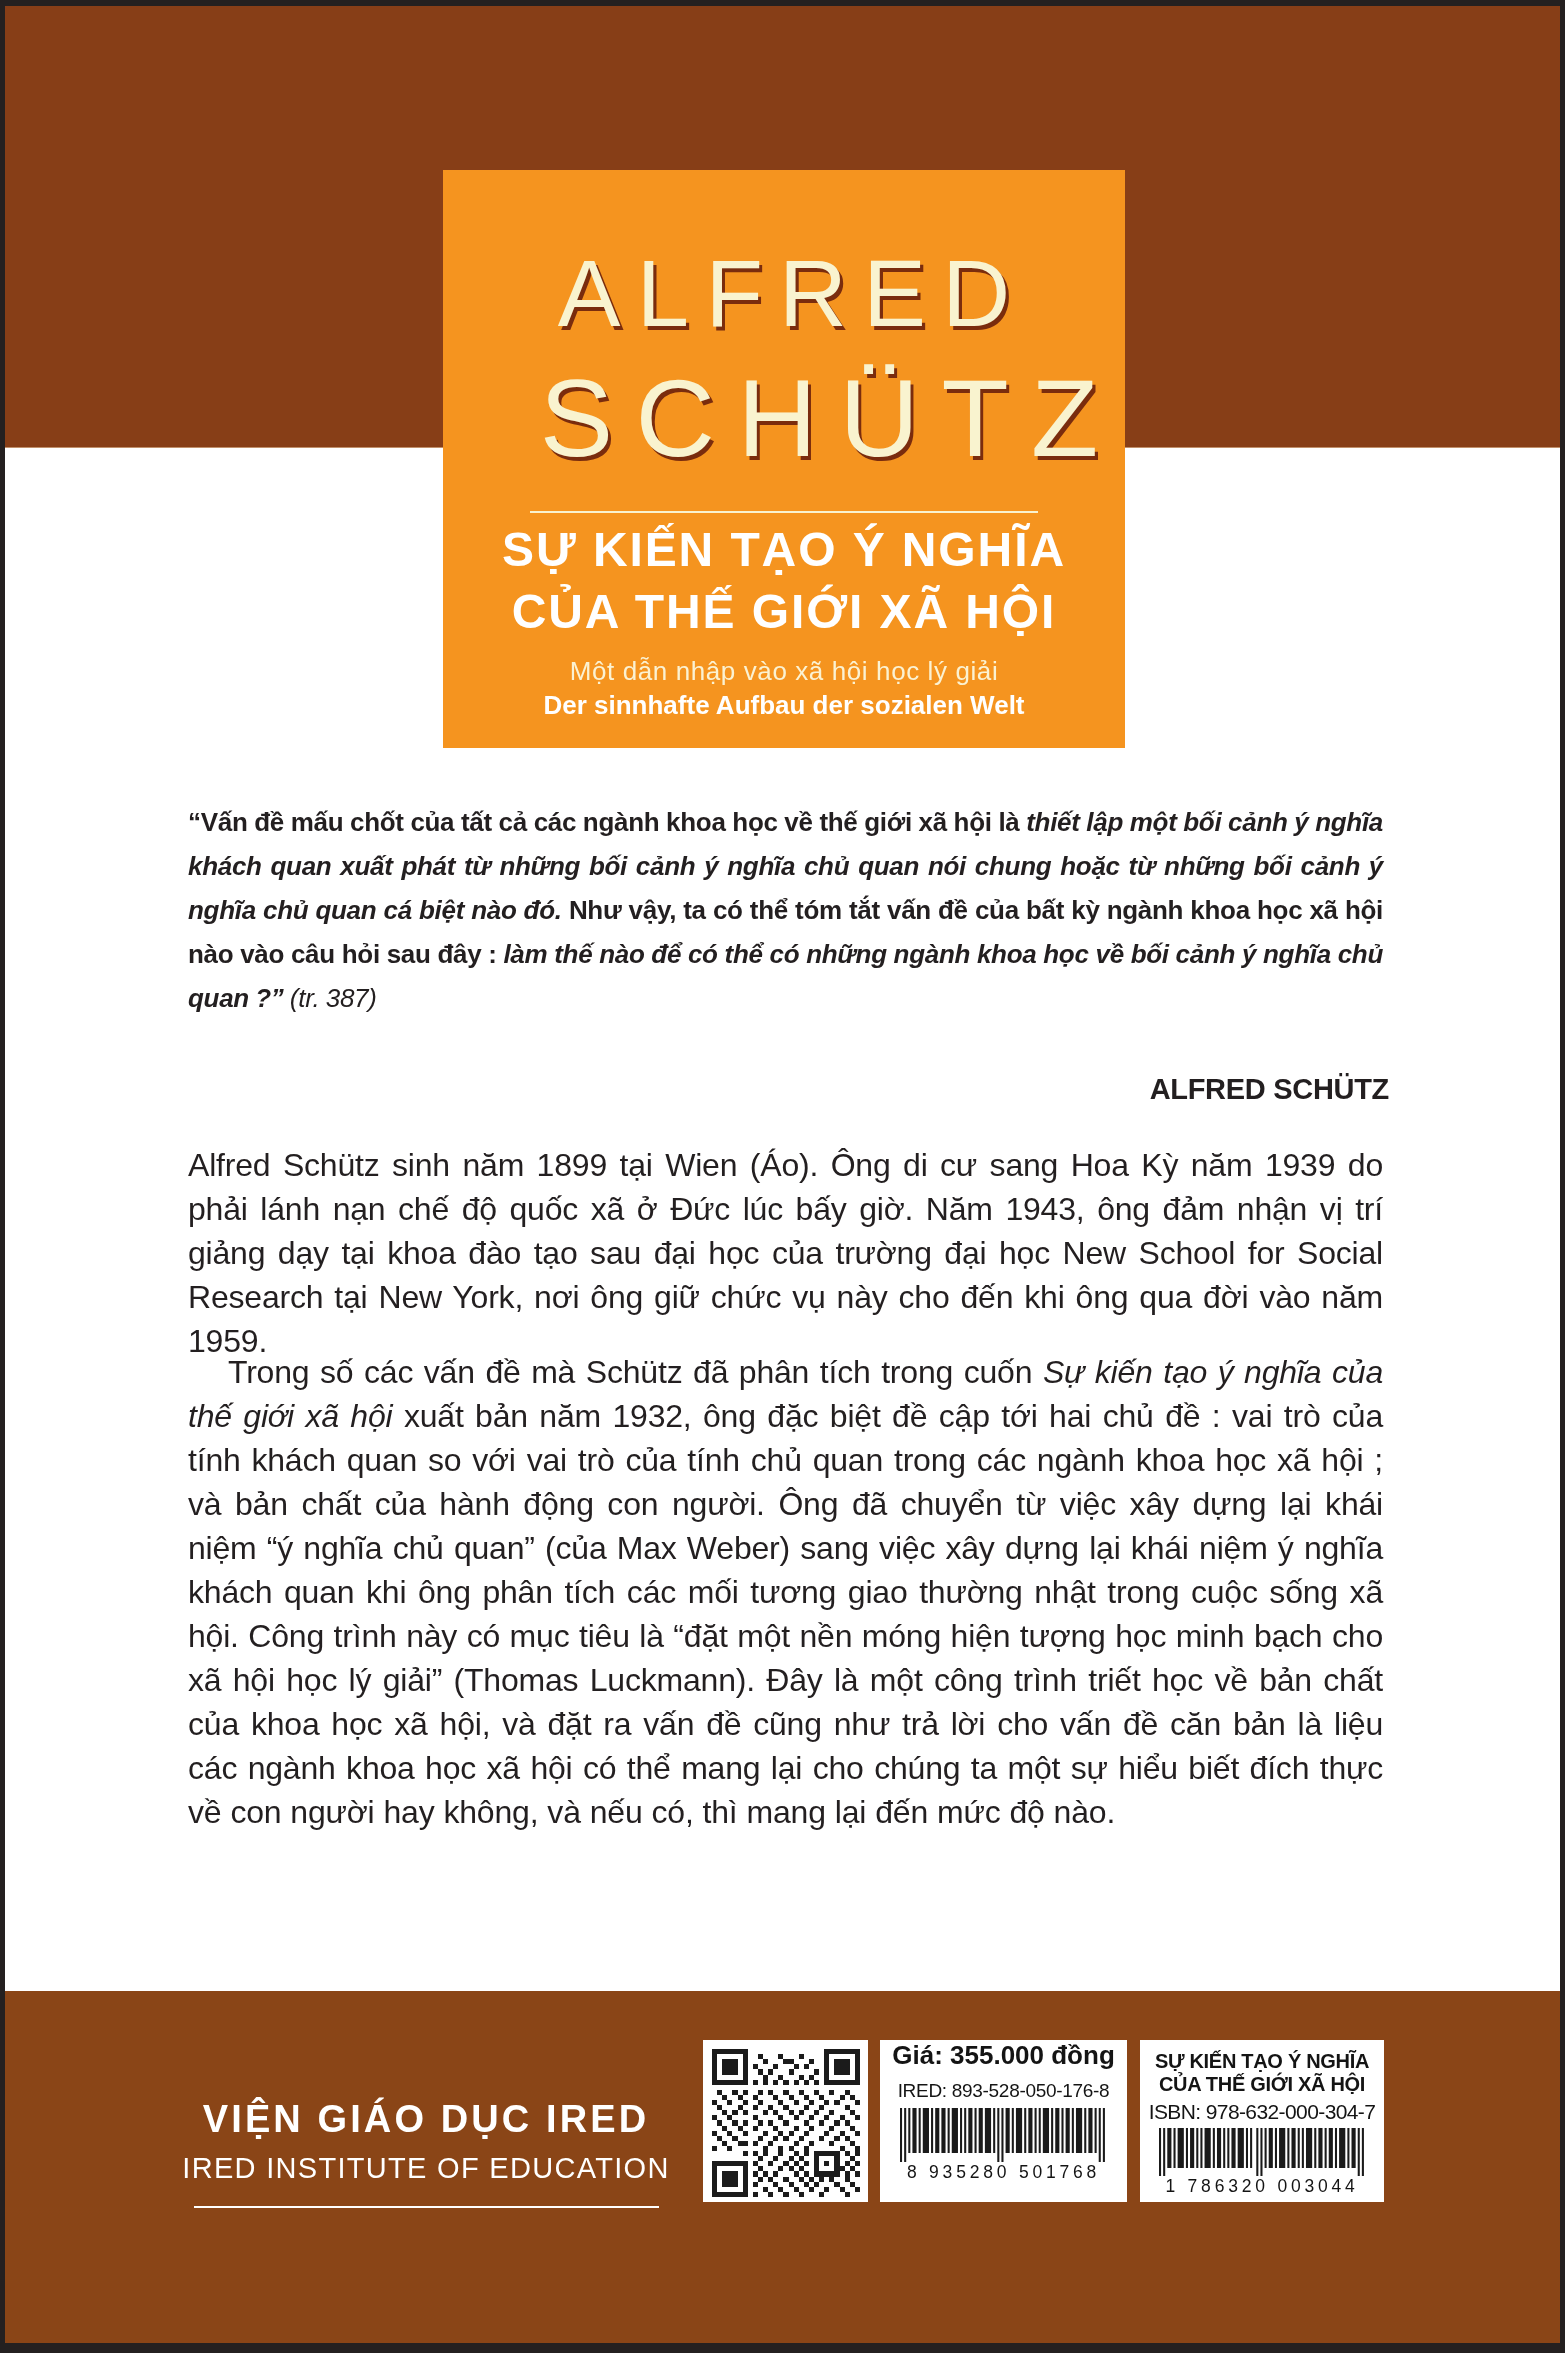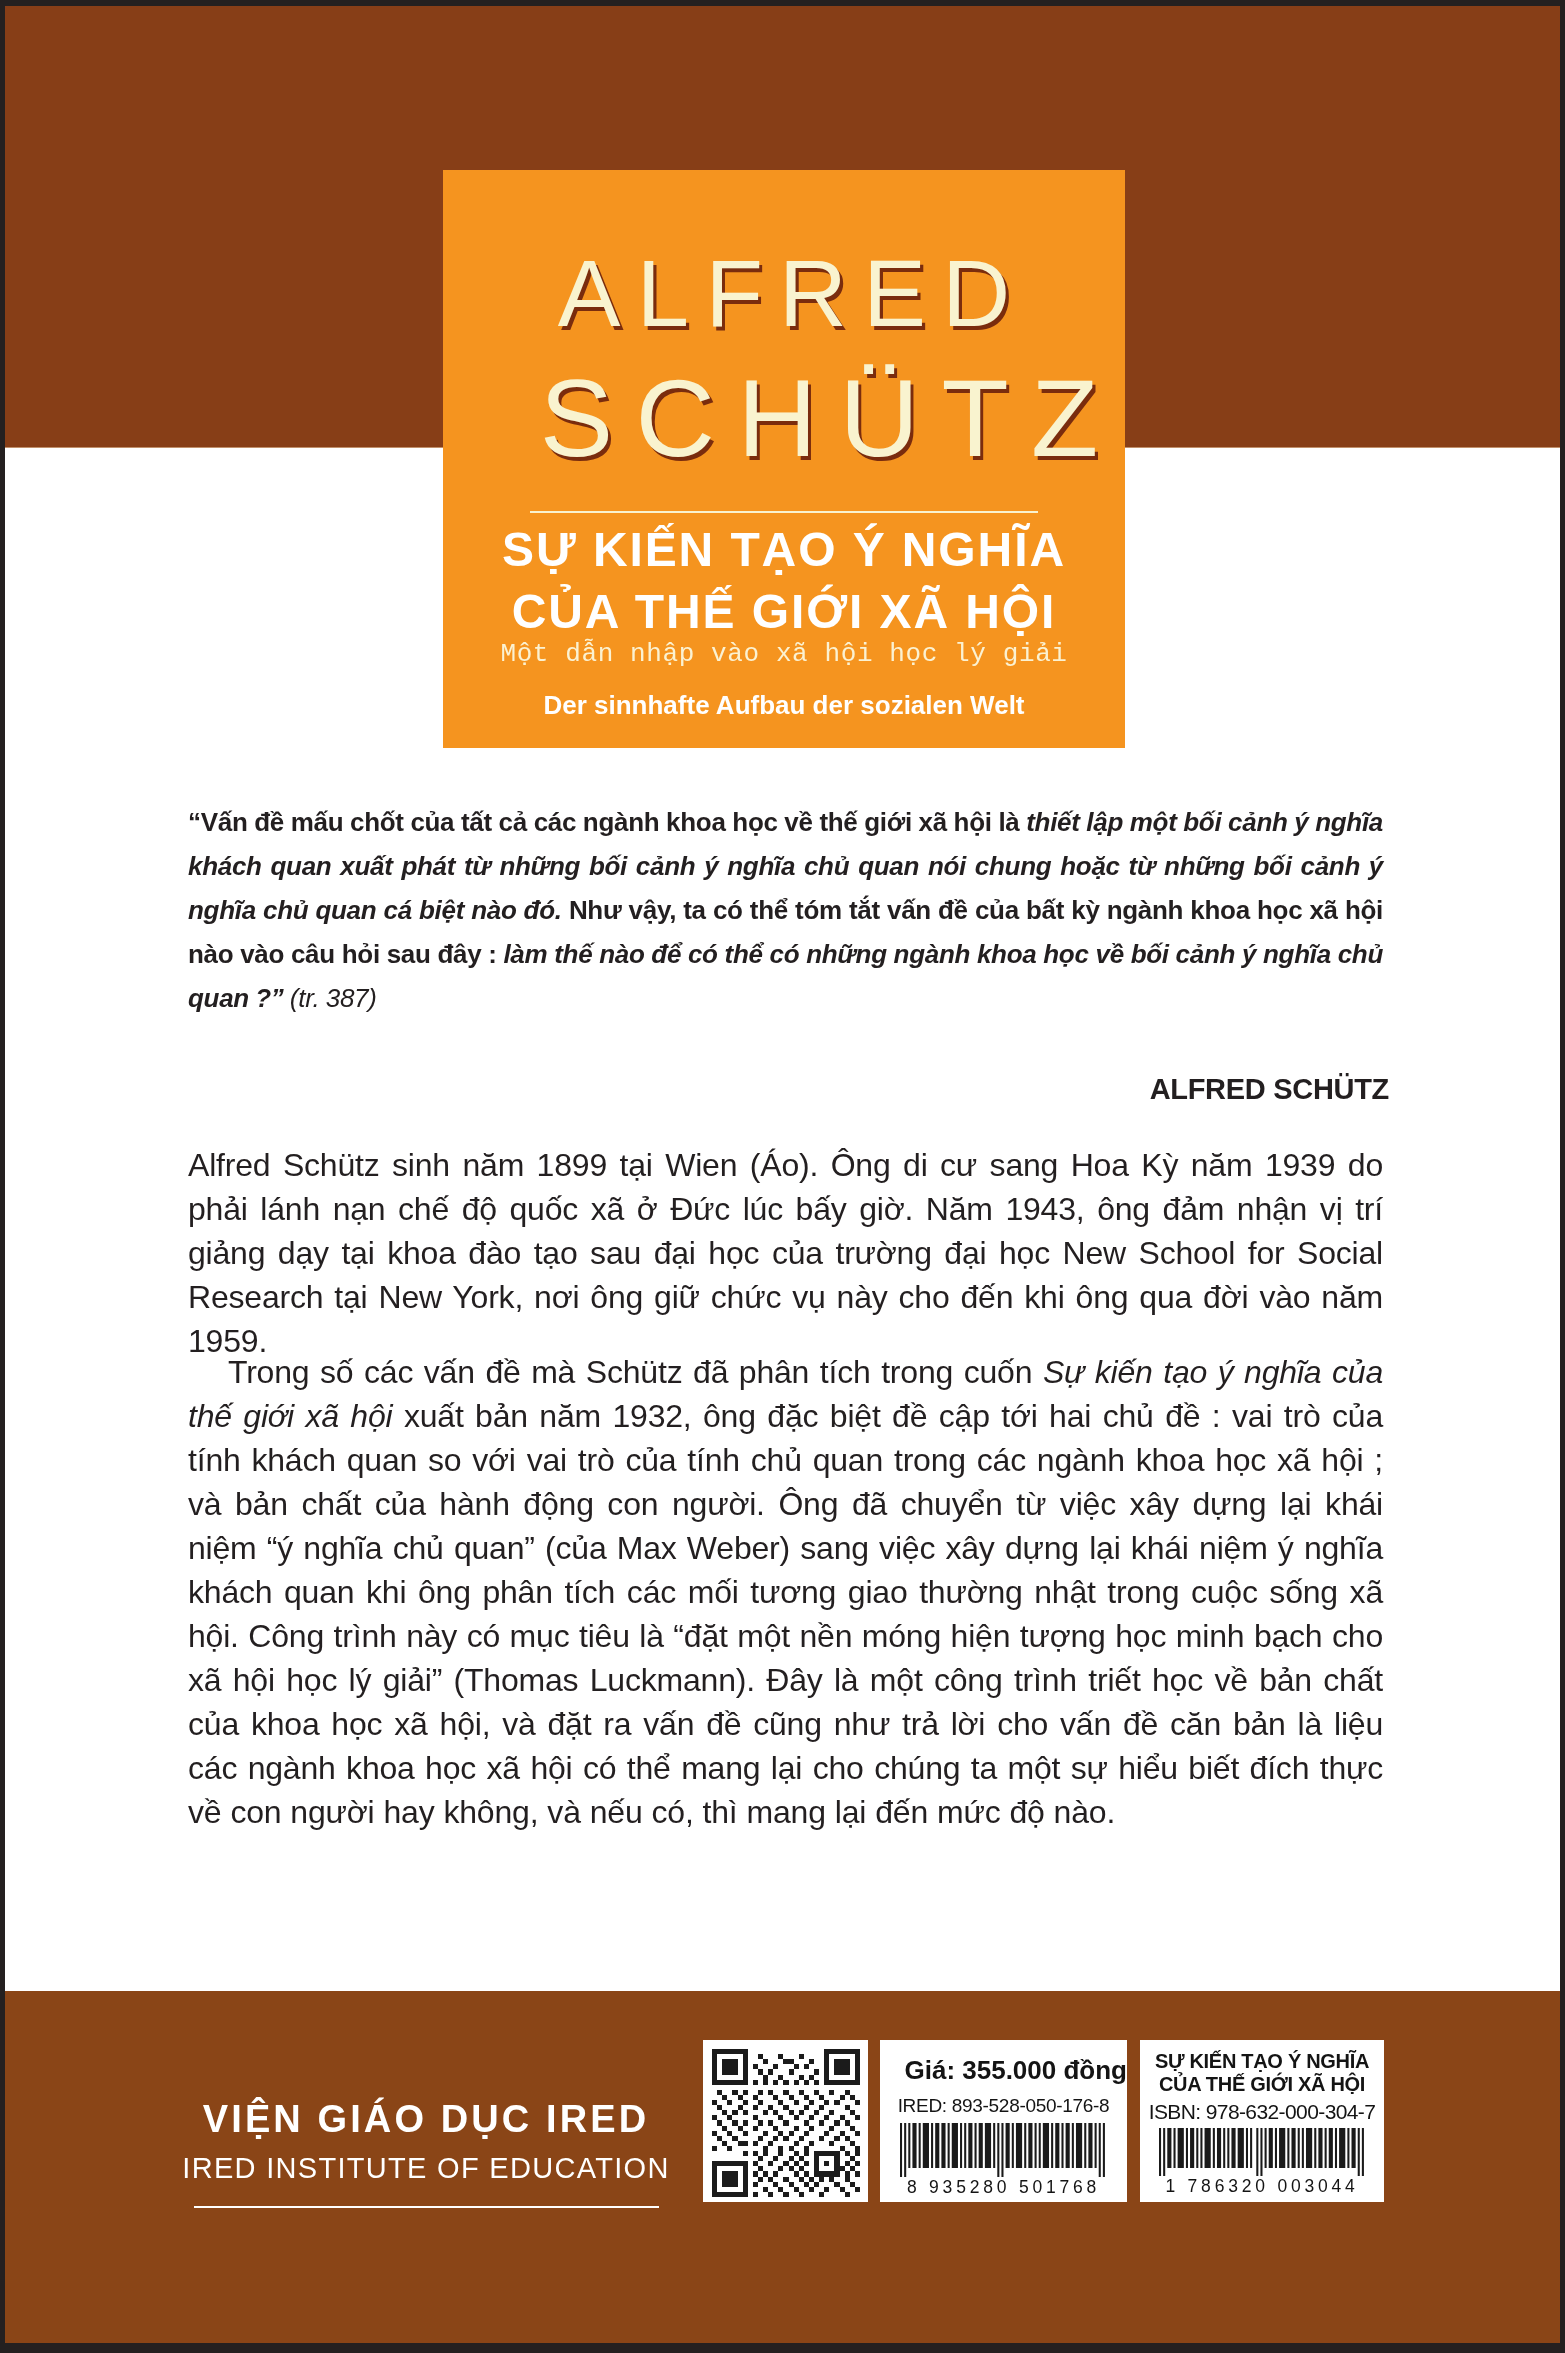--- a/index.html
+++ b/index.html
@@ -20,21 +20,21 @@
     color:#F9F3CF;font-weight:normal;
     text-shadow:3.1px 3.8px 0 #7A2C0D;
     white-space:nowrap;
   }
   .author-line.line1{top:74px;font-size:94px;line-height:100px;letter-spacing:16.3px;text-indent:16.3px;}
   .author-line.line2{top:188px;font-size:110px;line-height:119px;letter-spacing:22.5px;text-indent:22.5px;padding-left:35px;}
   .deco-rule{top:341px;left:50% !important;transform:translateX(-50%);width:508px !important;height:1.9px;background:#F9F3CF;}
   .vi-title{color:#ffffff;font-weight:bold;font-size:48px;line-height:63px;letter-spacing:1.9px;white-space:nowrap;}
   .vi-title.t1{top:348px;}
   .vi-title.t2{top:410px;}
-  .subtitle-vi{top:470px;color:#FBF2D2;font-size:26px;line-height:29px;letter-spacing:0.6px;white-space:nowrap;font-family:Liberation Mono, monospace;}
+  .subtitle-vi{top:487px;color:#FBF2D2;font-size:26px;line-height:29px;letter-spacing:0.6px;white-space:nowrap;}
   .subtitle-de{top:521px;color:#ffffff;font-weight:bold;font-size:26px;line-height:29px;white-space:nowrap;}
 
   
   .copy{position:absolute;left:183px;width:1195px;margin:0;color:#231F20;text-align:justify;}
   .quote{top:794px;font-size:26px;line-height:44px;font-weight:bold;letter-spacing:-0.3px;word-spacing:-0.6px;}
   .quote .bi{font-style:italic;}
   .quote .ref{font-weight:normal;font-style:italic;}
   .attribution{position:absolute;left:183px;top:1066px;width:1201px;margin:0;text-align:right;
     color:#231F20;font-weight:bold;font-size:29px;line-height:34px;letter-spacing:-0.3px;}
   .para{font-size:32px;line-height:44px;letter-spacing:-0.2px;word-spacing:0.3px;}
@@ -48,21 +48,21 @@
   .pub-vi{font-size:38px;line-height:44px;font-weight:bold;letter-spacing:3.1px;white-space:nowrap;}
   .pub-en{font-size:29px;line-height:34px;margin-top:10px;letter-spacing:1.3px;white-space:nowrap;}
   .pub-rule{width:465px;height:1.9px;background:#ffffff;margin:21px auto 0;}
 
   .label-box{position:absolute;top:49px;height:162px;background:#ffffff;color:#141414;text-align:center;overflow:hidden;}
   .qr-box{left:698px;width:165px;}
   .qr-box svg{display:block;margin:8.8px auto 0;}
   .price-box{left:875px;width:247px;}
   .isbn-box{left:1135px;width:244px;}
 
-  .price-label{font-size:26px;line-height:30px;font-weight:bold;margin-top:15px;text-align:right;}
+  .price-label{font-size:26px;line-height:30px;font-weight:bold;}
   .ired-code{font-size:19px;line-height:21px;margin-top:10px;letter-spacing:-0.3px;white-space:nowrap;}
   .barcode{display:block;margin:6.3px auto 0;}
   .digits{font-size:17.5px;line-height:20px;letter-spacing:3.8px;margin-top:0;white-space:nowrap;}
 
   .isbn-title{font-size:20px;line-height:23px;font-weight:bold;letter-spacing:-0.3px;white-space:nowrap;}
   .isbn-title.first{margin-top:10px;}
   .isbn-code{font-size:21px;line-height:25px;margin-top:2.5px;letter-spacing:-0.6px;white-space:nowrap;}
   .isbn-box .barcode{margin-top:3.8px;}
 </style>
 </head>

